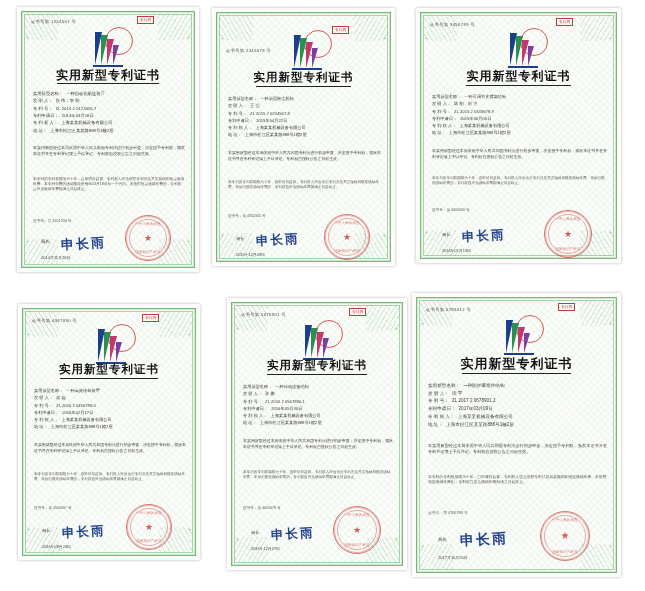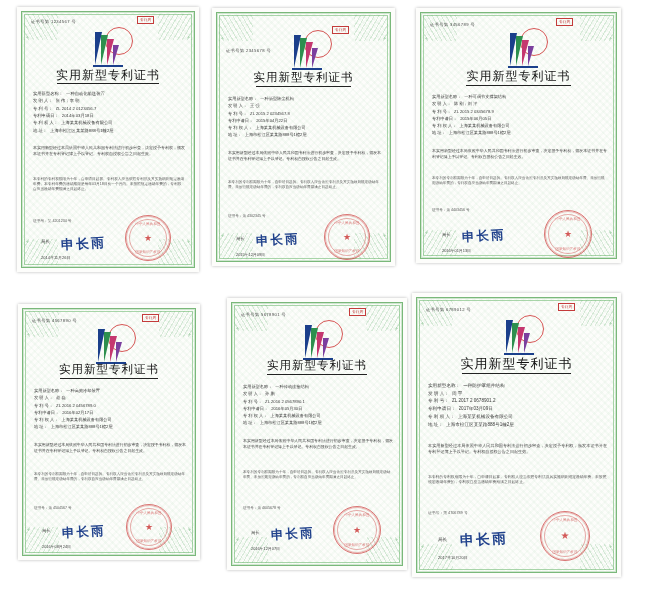--- a/index.html
+++ b/index.html
@@ -140,21 +140,21 @@
     height: 2px;
     background: #1b3f8b;
   }
 
   .title {
     position: absolute;
     left: 0;
     right: 0;
     text-align: center;
     font-family: "DejaVu Sans", sans-serif;
-    font-weight: normal;
+    font-weight: bold;
     color: #111;
     letter-spacing: 1px;
     white-space: nowrap;
   }
   .title-rule {
     position: absolute;
     height: 1px;
     background: #222;
   }
 

